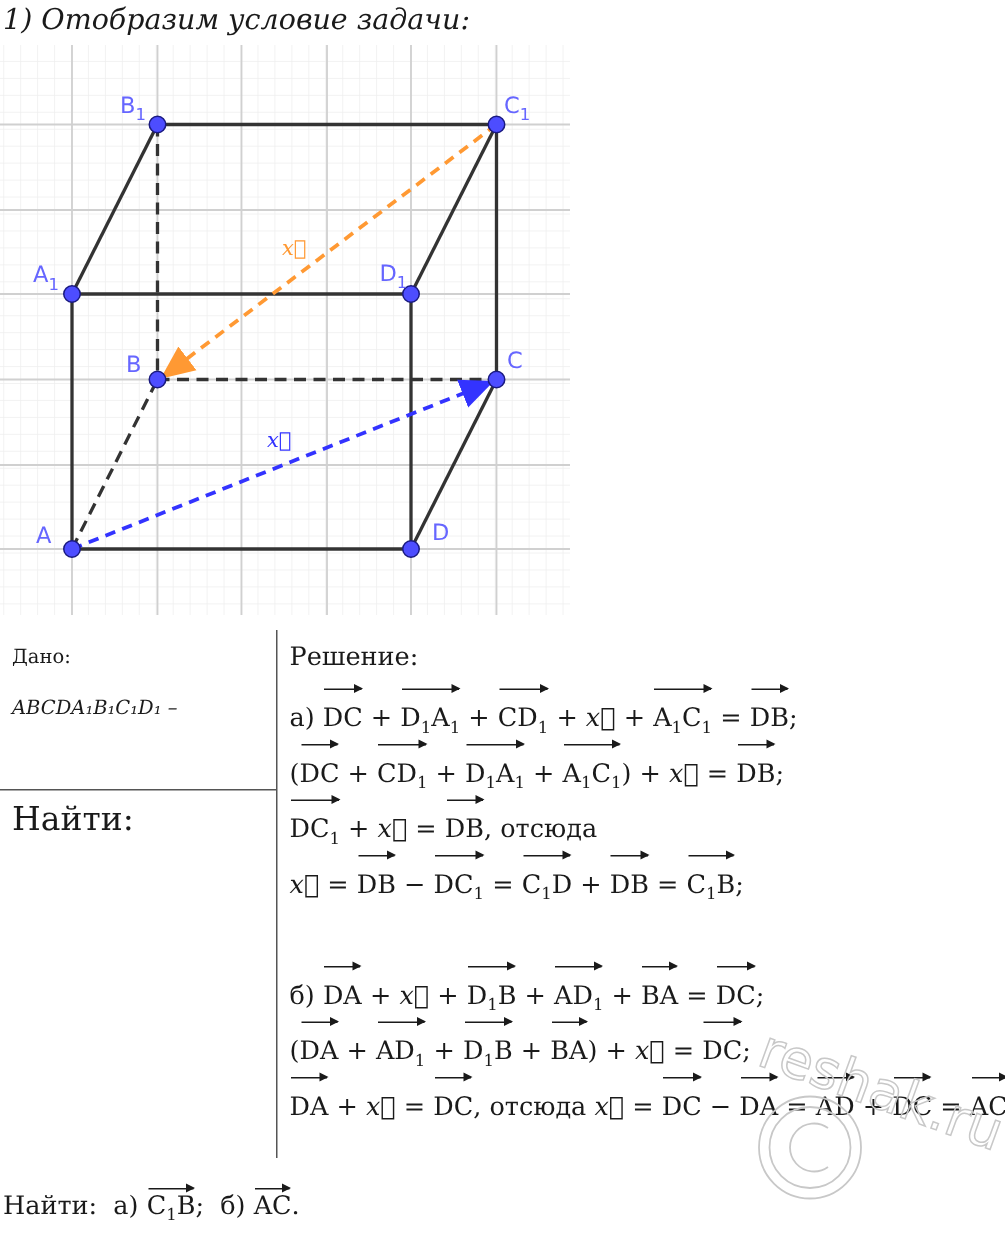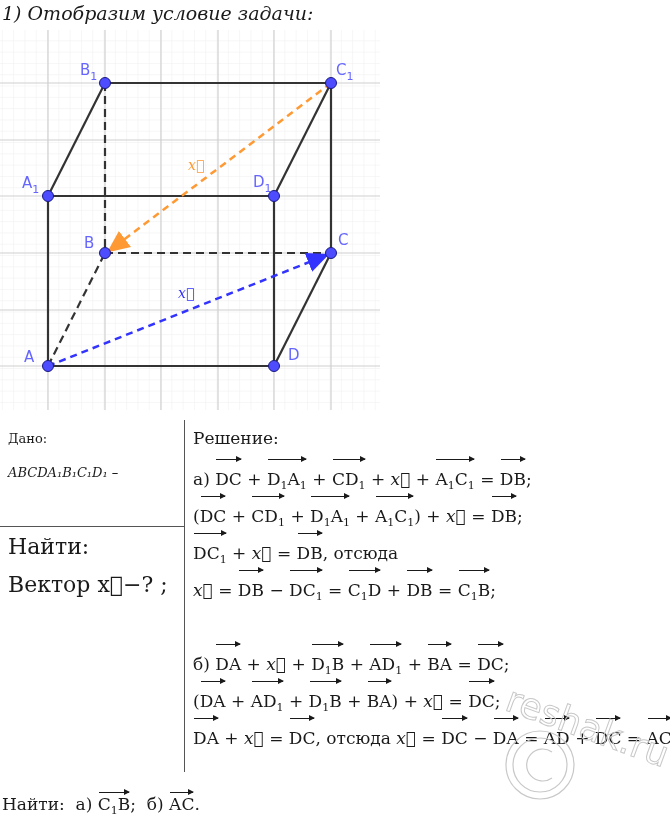--- a/index.html
+++ b/index.html
@@ -102,21 +102,20 @@
 <div class="vline"></div>
 <div class="hline"></div>
 
 <div class="given">
   <div>Дано:</div>
   <div class="m">ABCDA₁B₁C₁D₁ –</div>
 </div>
 
 <div class="find">
   <div>Найти:</div>
-  <div>Вектор x⃗−? ;</div>
 </div>
 
 <div class="sol">
   <div class="line">Решение:</div>
   <div class="line">
     <span>а)</span>
     <span class="vec">DC</span> + <span class="vec">D<sub>1</sub>A<sub>1</sub></span> + <span class="vec">CD<sub>1</sub></span> + <span class="m">x⃗</span> + <span class="vec">A<sub>1</sub>C<sub>1</sub></span> = <span class="vec">DB</span>;
   </div>
   <div class="line">
     (<span class="vec">DC</span> + <span class="vec">CD<sub>1</sub></span> + <span class="vec">D<sub>1</sub>A<sub>1</sub></span> + <span class="vec">A<sub>1</sub>C<sub>1</sub></span>) + <span class="m">x⃗</span> = <span class="vec">DB</span>;

